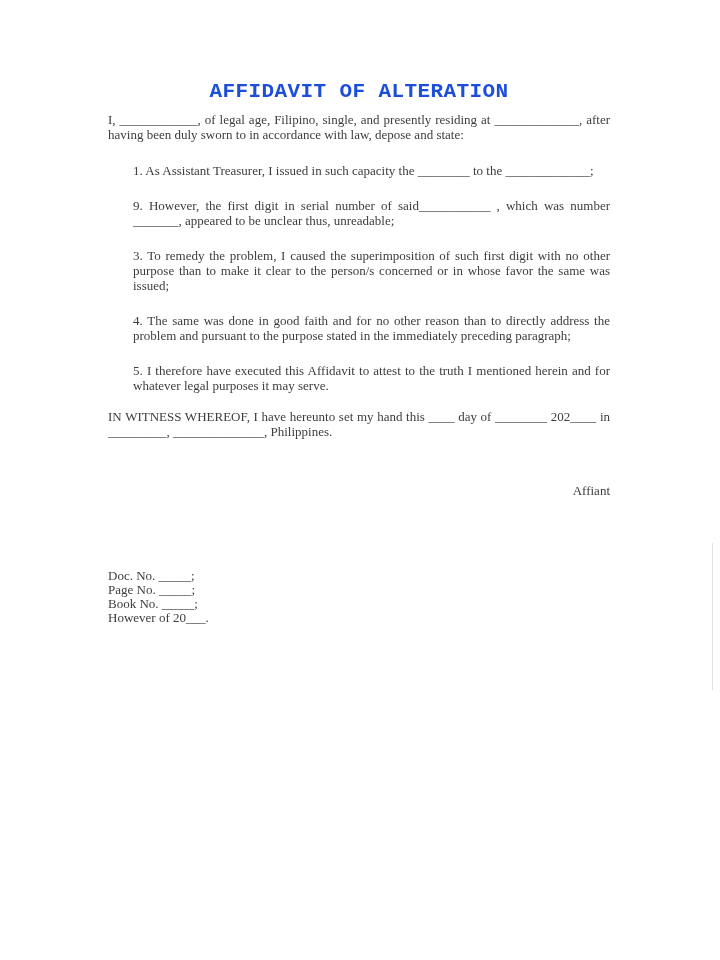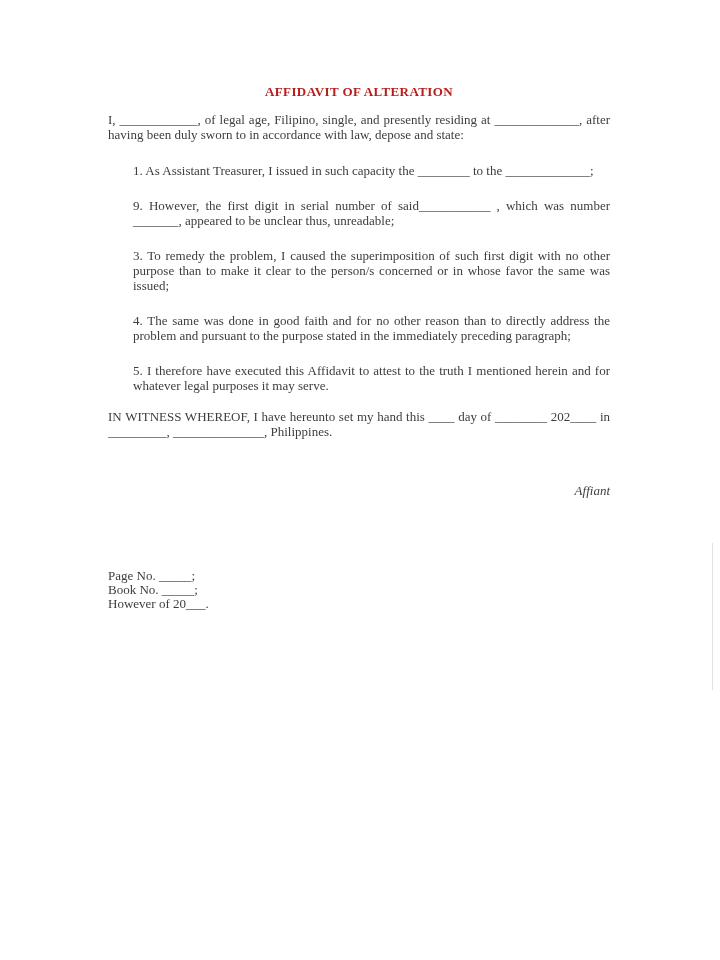--- a/index.html
+++ b/index.html
@@ -15,27 +15,28 @@
     color: #3d3d3d;
     overflow: hidden;
   }
   .doc {
     position: absolute;
     left: 108px;
     top: 82px;
     width: 502px;
   }
   .title {
-    font-size: 13px;
+    font-size: 21px;
     line-height: 19px;
     font-weight: bold;
     text-align: center;
     letter-spacing: 0.4px;
     margin-bottom: 11px;
-    color: #b91c1c;
+    color: #1d4ed8;
+    font-family: Liberation Mono, monospace;
   }
   .opening {
     text-align: justify;
     margin-bottom: 21px;
     margin-top: 9px;
   }
   .numbered {
     margin-left: 25px;
     width: 477px;
     text-align: justify;
@@ -43,21 +44,20 @@
     margin-top: 20px;
   }
   .witness {
     text-align: justify;
     margin-top: 16px;
     margin-bottom: 13px;
   }
   .affiant {
     margin-top: 44px;
     text-align: right;
-    font-style: italic;
   }
   .jurat {
     margin-top: 67px;
     text-align: justify;
   }
   .notary {
     margin-top: 71px;
     line-height: 14px;
   }
   .edge-line {
@@ -88,20 +88,21 @@
     <p class="numbered">4. The same was done in good faith and for no other reason than to directly address the problem and pursuant to the purpose stated in the immediately preceding paragraph;</p>
 
     <p class="numbered">5. I therefore have executed this Affidavit to attest to the truth I mentioned herein and for whatever legal purposes it may serve.</p>
 
     <p class="witness">IN WITNESS WHEREOF, I have hereunto set my hand this ____ day of ________ 202____ in _________, ______________, Philippines.</p>
 
     <p class="affiant">Affiant</p>
 
 
     <div class="notary">
+      <div>Doc. No. _____;</div>
       <div>Page No. _____;</div>
       <div>Book No. _____;</div>
       <div>However of 20___.</div>
     </div>
 
   </div>
 
   <div class="edge-line"></div>
 </div>
 

